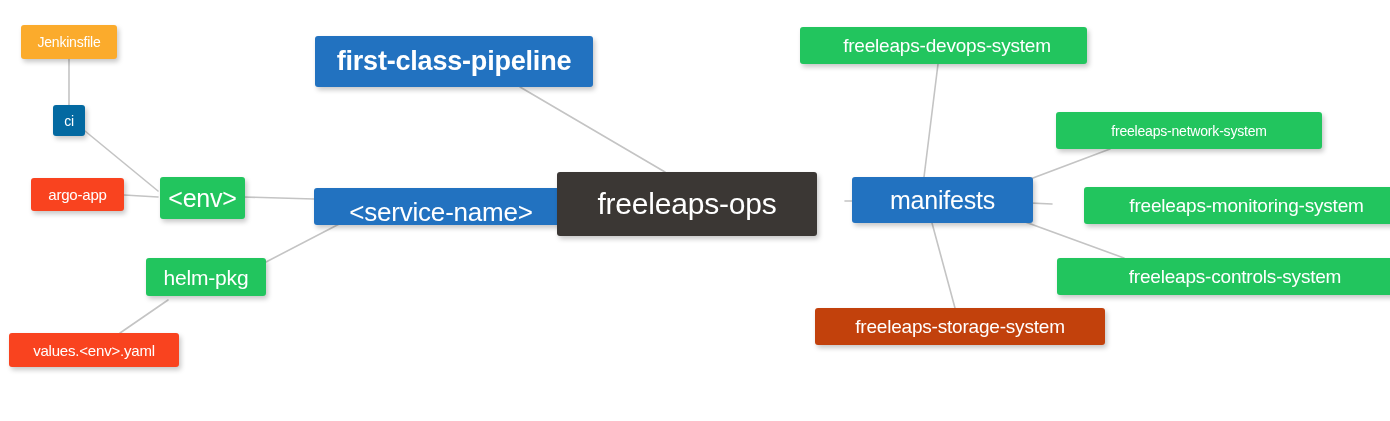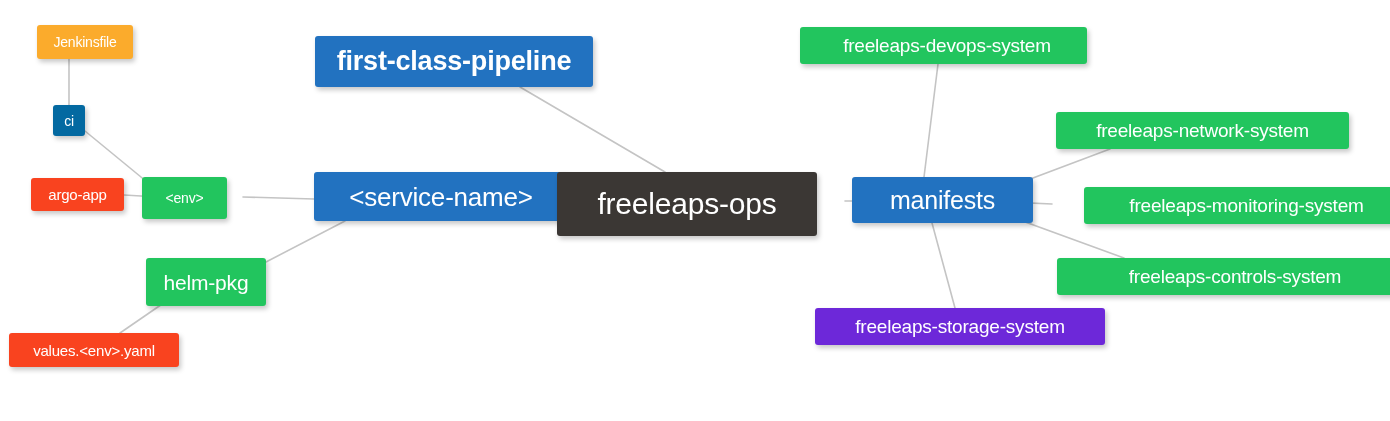--- a/index.html
+++ b/index.html
@@ -54,59 +54,59 @@
       <line x1="568" y1="199" x2="585" y2="201" stroke="#c4c4c4" stroke-width="1.6" stroke-linecap="round"></line>
       <line x1="520" y1="87" x2="665" y2="172" stroke="#c4c4c4" stroke-width="1.6" stroke-linecap="round"></line>
       <line x1="845" y1="201" x2="852" y2="201" stroke="#c4c4c4" stroke-width="1.6" stroke-linecap="round"></line>
       <line x1="924" y1="177" x2="938" y2="64" stroke="#c4c4c4" stroke-width="1.6" stroke-linecap="round"></line>
       <line x1="1009" y1="187" x2="1110" y2="149" stroke="#c4c4c4" stroke-width="1.6" stroke-linecap="round"></line>
       <line x1="1009" y1="202" x2="1052" y2="204" stroke="#c4c4c4" stroke-width="1.6" stroke-linecap="round"></line>
       <line x1="1009" y1="216" x2="1124" y2="258" stroke="#c4c4c4" stroke-width="1.6" stroke-linecap="round"></line>
       <line x1="932" y1="223" x2="955" y2="308" stroke="#c4c4c4" stroke-width="1.6" stroke-linecap="round"></line>
     </svg>
   <div id="node-layer">
-      <div class="node" style="left: 21px; top: 25px; width: 96px; height: 34px; background: rgb(251, 171, 44); font-size: 14px; margin-left: 16px;">
+      <div class="node" style="left: 21px; top: 25px; width: 96px; height: 34px; background: rgb(251, 171, 44); font-size: 14px;">
         <span class="node-label">Jenkinsfile</span>
       </div>
       <div class="node" style="left: 53px; top: 105px; width: 32px; height: 31px; background: #0369a1; font-size: 14px;">
         <span class="node-label">ci</span>
       </div>
       <div class="node" style="left: 31px; top: 178px; width: 93px; height: 33px; background: rgb(249, 67, 31); font-size: 15px; justify-content: center;">
         <span class="node-label">argo-app</span>
       </div>
-      <div class="node" style="left: 142px; top: 177px; width: 85px; height: 42px; background: rgb(34, 197, 94); font-size: 14px;">
+      <div class="node" style="left: 160px; top: 177px; width: 85px; height: 42px; background: rgb(34, 197, 94); font-size: 25px;">
         <span class="node-label">&lt;env&gt;</span>
       </div>
-      <div class="node" style="left: 146px; top: 258px; width: 120px; height: 48px; background: rgb(34, 197, 94); font-size: 21px;">
+      <div class="node" style="left: 146px; top: 258px; width: 120px; height: 38px; background: rgb(34, 197, 94); font-size: 21px;">
         <span class="node-label">helm-pkg</span>
       </div>
       <div class="node" style="left: 9px; top: 333px; width: 170px; height: 34px; background: rgb(249, 67, 31); font-size: 15px;">
         <span class="node-label">values.&lt;env&gt;.yaml</span>
       </div>
       <div class="node" style="left: 315px; top: 36px; width: 278px; height: 51px; background: rgb(34, 114, 192); font-size: 27px; font-weight: bold;">
         <span class="node-label">first-class-pipeline</span>
       </div>
-      <div class="node" style="left: 314px; top: 172px; width: 254px; height: 49px; background: rgb(34, 114, 192); font-size: 26px;">
+      <div class="node" style="left: 314px; top: 188px; width: 254px; height: 37px; background: rgb(34, 114, 192); font-size: 26px; align-items: flex-end;">
         <span class="node-label">&lt;service-name&gt;</span>
       </div>
       <div class="node" style="left: 557px; top: 172px; width: 260px; height: 64px; background: rgb(59, 55, 52); font-size: 30px;">
         <span class="node-label">freeleaps-ops</span>
       </div>
       <div class="node" style="left: 852px; top: 177px; width: 181px; height: 46px; background: rgb(34, 114, 192); font-size: 25px;">
         <span class="node-label">manifests</span>
       </div>
       <div class="node" style="left: 800px; top: 27px; width: 287px; height: 37px; background: rgb(34, 197, 94); font-size: 19px; padding-left: 7px;">
         <span class="node-label">freeleaps-devops-system</span>
       </div>
-      <div class="node" style="left: 1056px; top: 112px; width: 293px; height: 37px; background: rgb(34, 197, 94); font-size: 19px;">
+      <div class="node" style="left: 1056px; top: 112px; width: 266px; height: 37px; background: rgb(34, 197, 94); font-size: 14px;">
         <span class="node-label">freeleaps-network-system</span>
       </div>
       <div class="node" style="left: 1052px; top: 187px; width: 325px; height: 37px; background: rgb(34, 197, 94); font-size: 19px; margin-left: 32px;">
         <span class="node-label">freeleaps-monitoring-system</span>
       </div>
       <div class="node" style="left: 1057px; top: 258px; width: 356px; height: 37px; background: rgb(34, 197, 94); font-size: 19px;">
         <span class="node-label">freeleaps-controls-system</span>
       </div>
-      <div class="node" style="left: 815px; top: 308px; width: 290px; height: 37px; background: #6d28d9; font-size: 19px;">
+      <div class="node" style="left: 815px; top: 308px; width: 290px; height: 37px; background: #c2410c; font-size: 19px;">
         <span class="node-label">freeleaps-storage-system</span>
       </div>
     </div>
 </div>
 
 </body></html>

